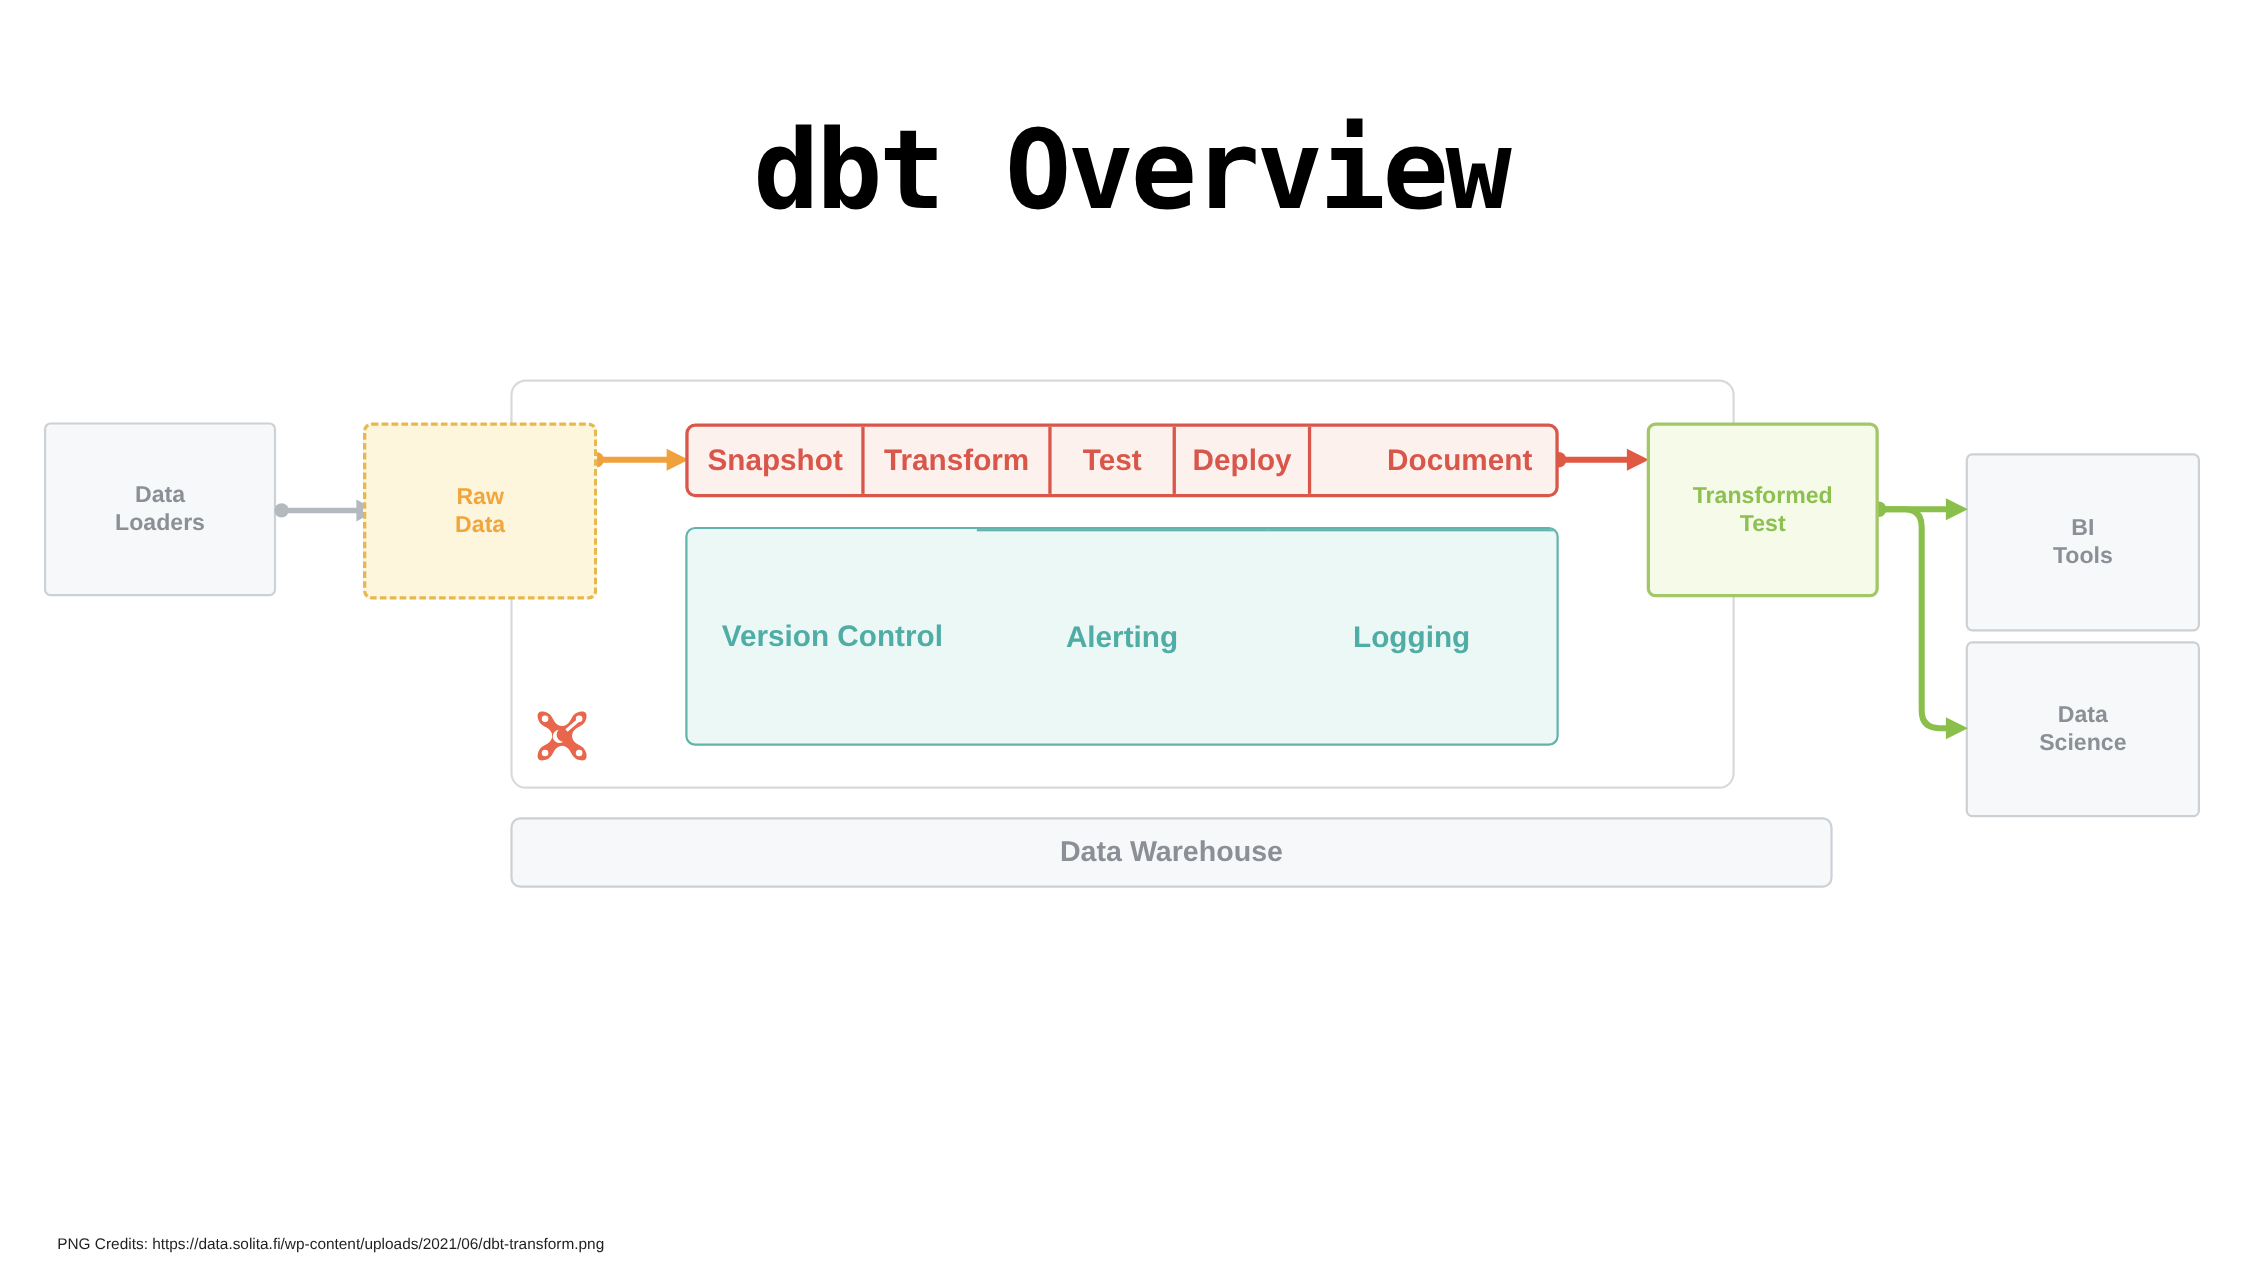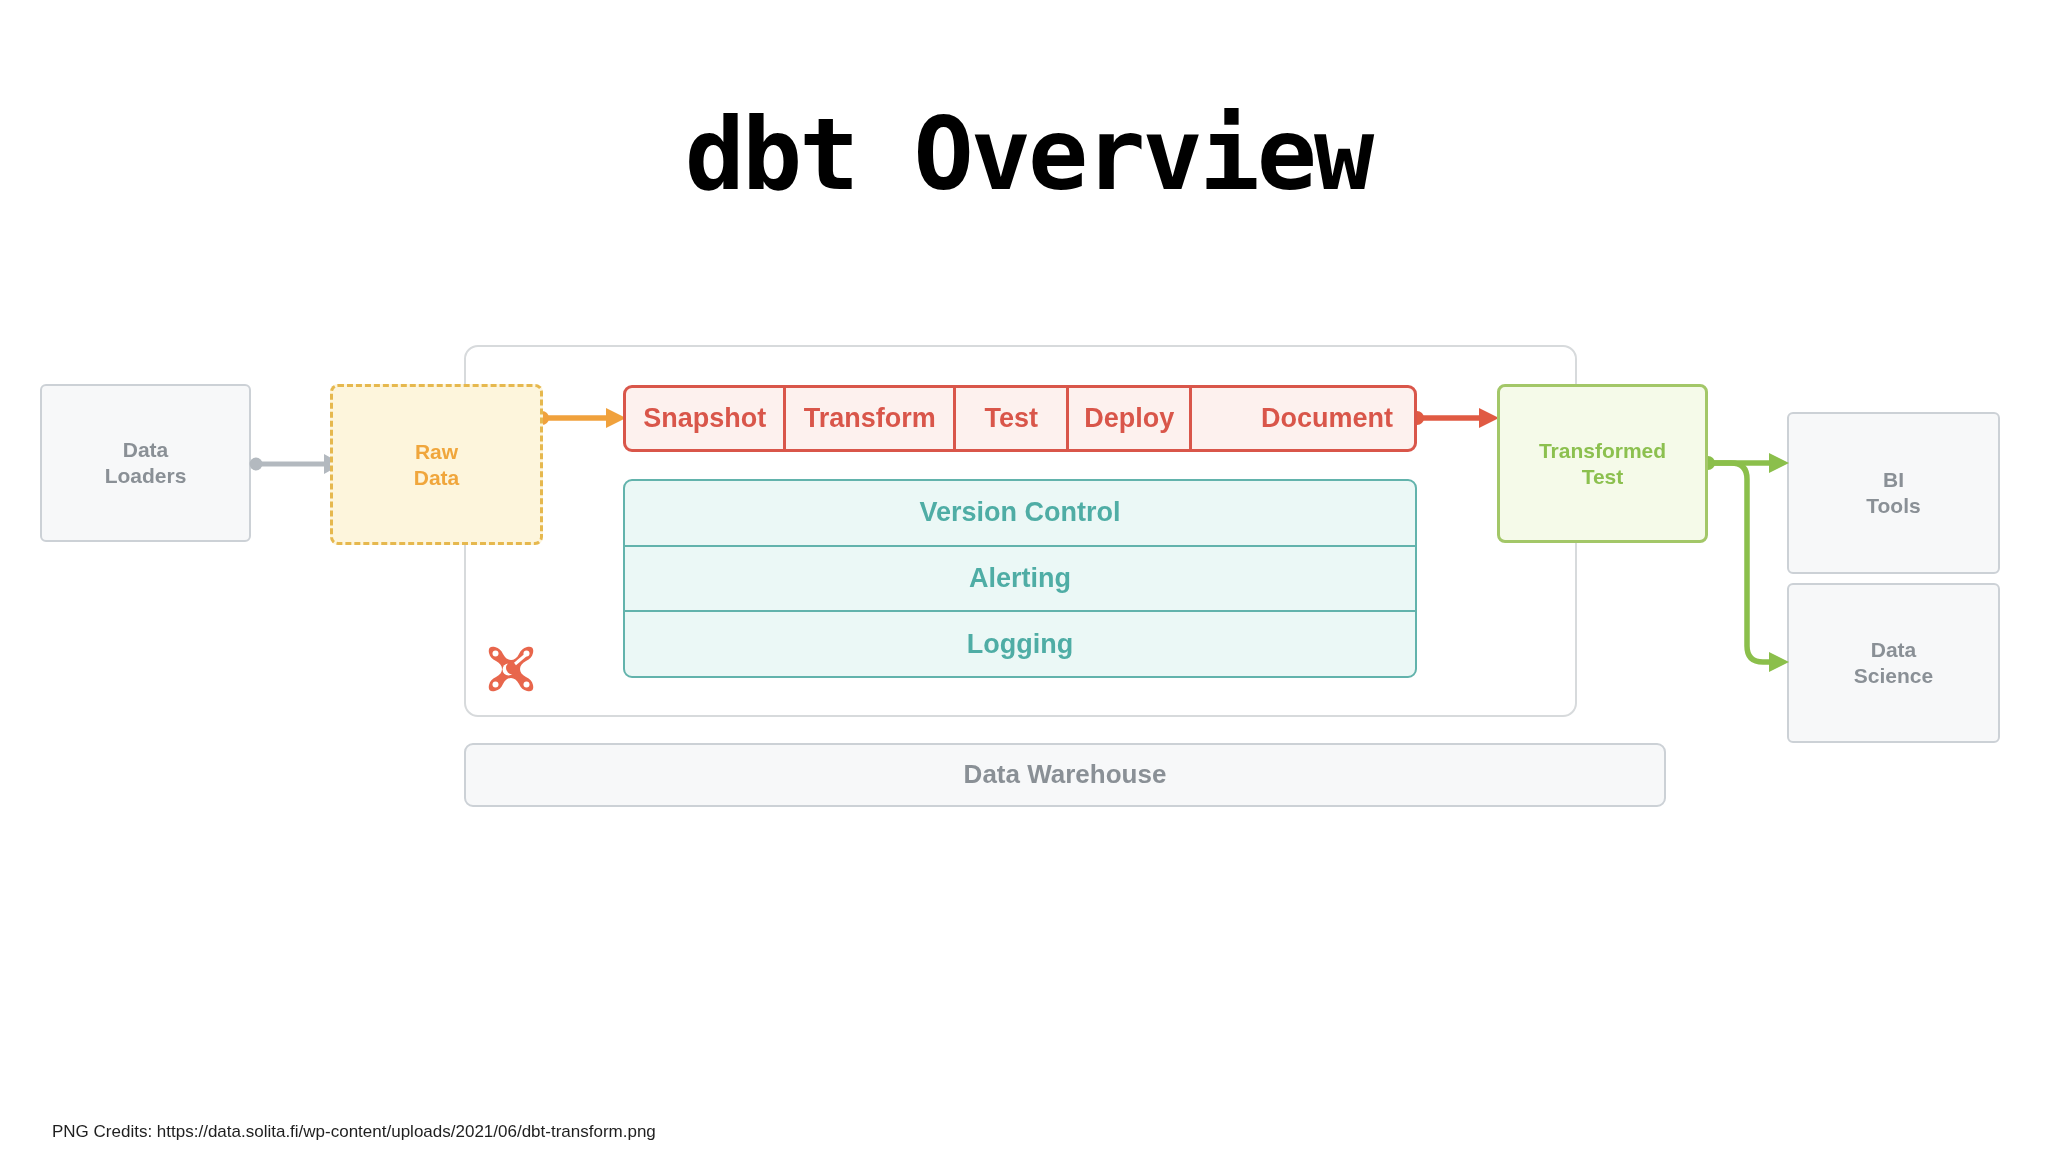--- a/index.html
+++ b/index.html
@@ -81,21 +81,21 @@
   .pipeline-cell:nth-child(1){flex:171 1 0;border-radius:19px;}
   .pipeline-cell:nth-child(2){flex:181 1 0;}
   .pipeline-cell:nth-child(3){flex:120 1 0;}
   .pipeline-cell:nth-child(4){flex:130 1 0;}
   .pipeline-cell:nth-child(5){flex:189 1 0;padding-left:48px;}
   
   .layers{
     position:absolute;
     left:623px;top:479px;width:794px;height:199px;
     box-sizing:border-box;
-    display:flex;flex-direction:column;
+    display:flex;flex-direction:row;
     border:2px solid #62b3ac;
     border-radius:9px;
     background:#ebf8f6;
     overflow:hidden;
     z-index:4;
   }
   .layer-row{
     flex:1 1 0;
     display:flex;align-items:center;justify-content:center;
     color:#4fada5;
@@ -124,21 +124,21 @@
     pointer-events:none;
     z-index:2;
   }
   .dbt-logo{
     position:absolute;left:487px;top:645px;width:48px;height:48px;
     z-index:4;
   }
   .credits{
     position:absolute;
     left:52px;top:1122px;
-    font-size:17px;
+    font-size:14px;
     color:#1f1f1f;
     font-family:"Liberation Sans", sans-serif;
   }
 </style>
 </head>
 <body>
 
 <div class="stage">
 
   <h1 class="title">dbt Overview</h1>

